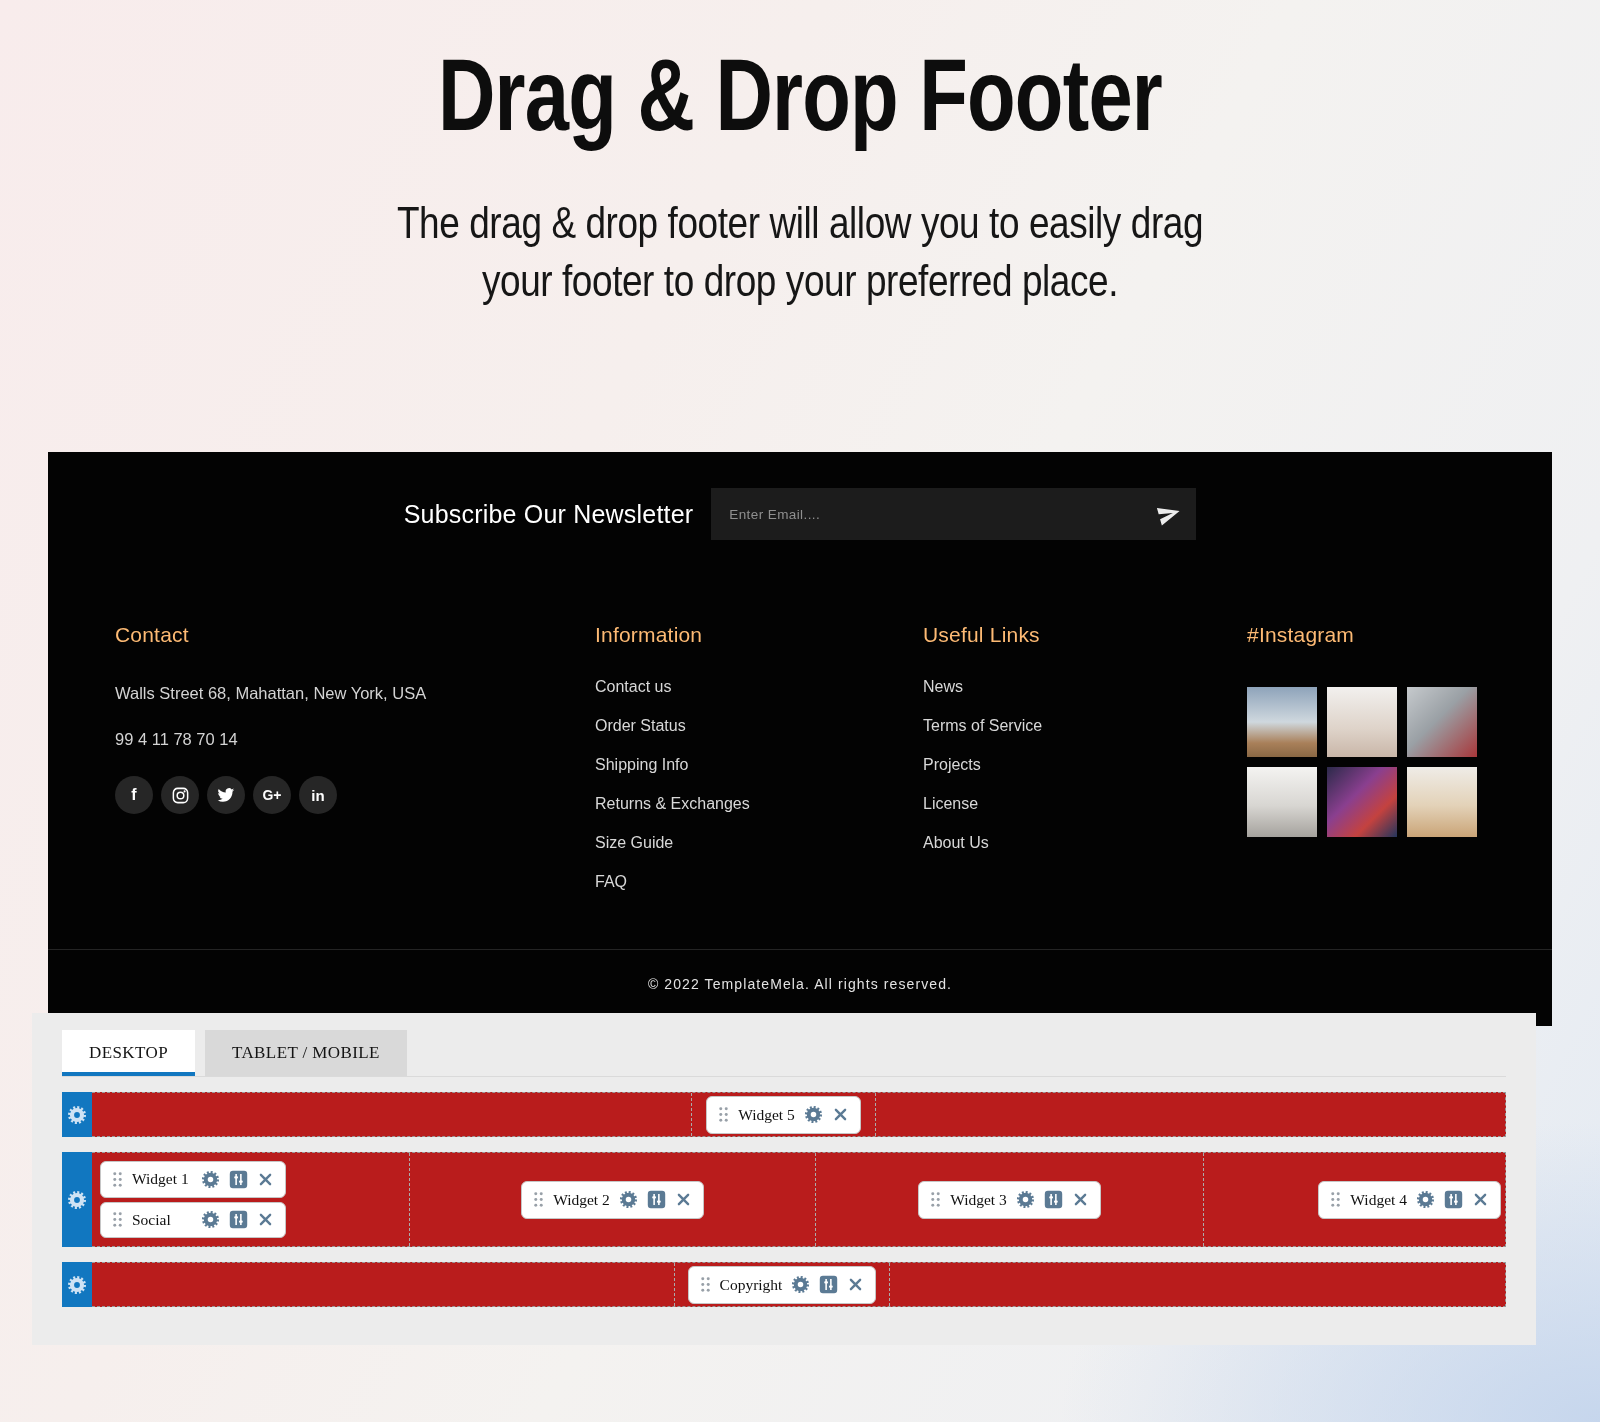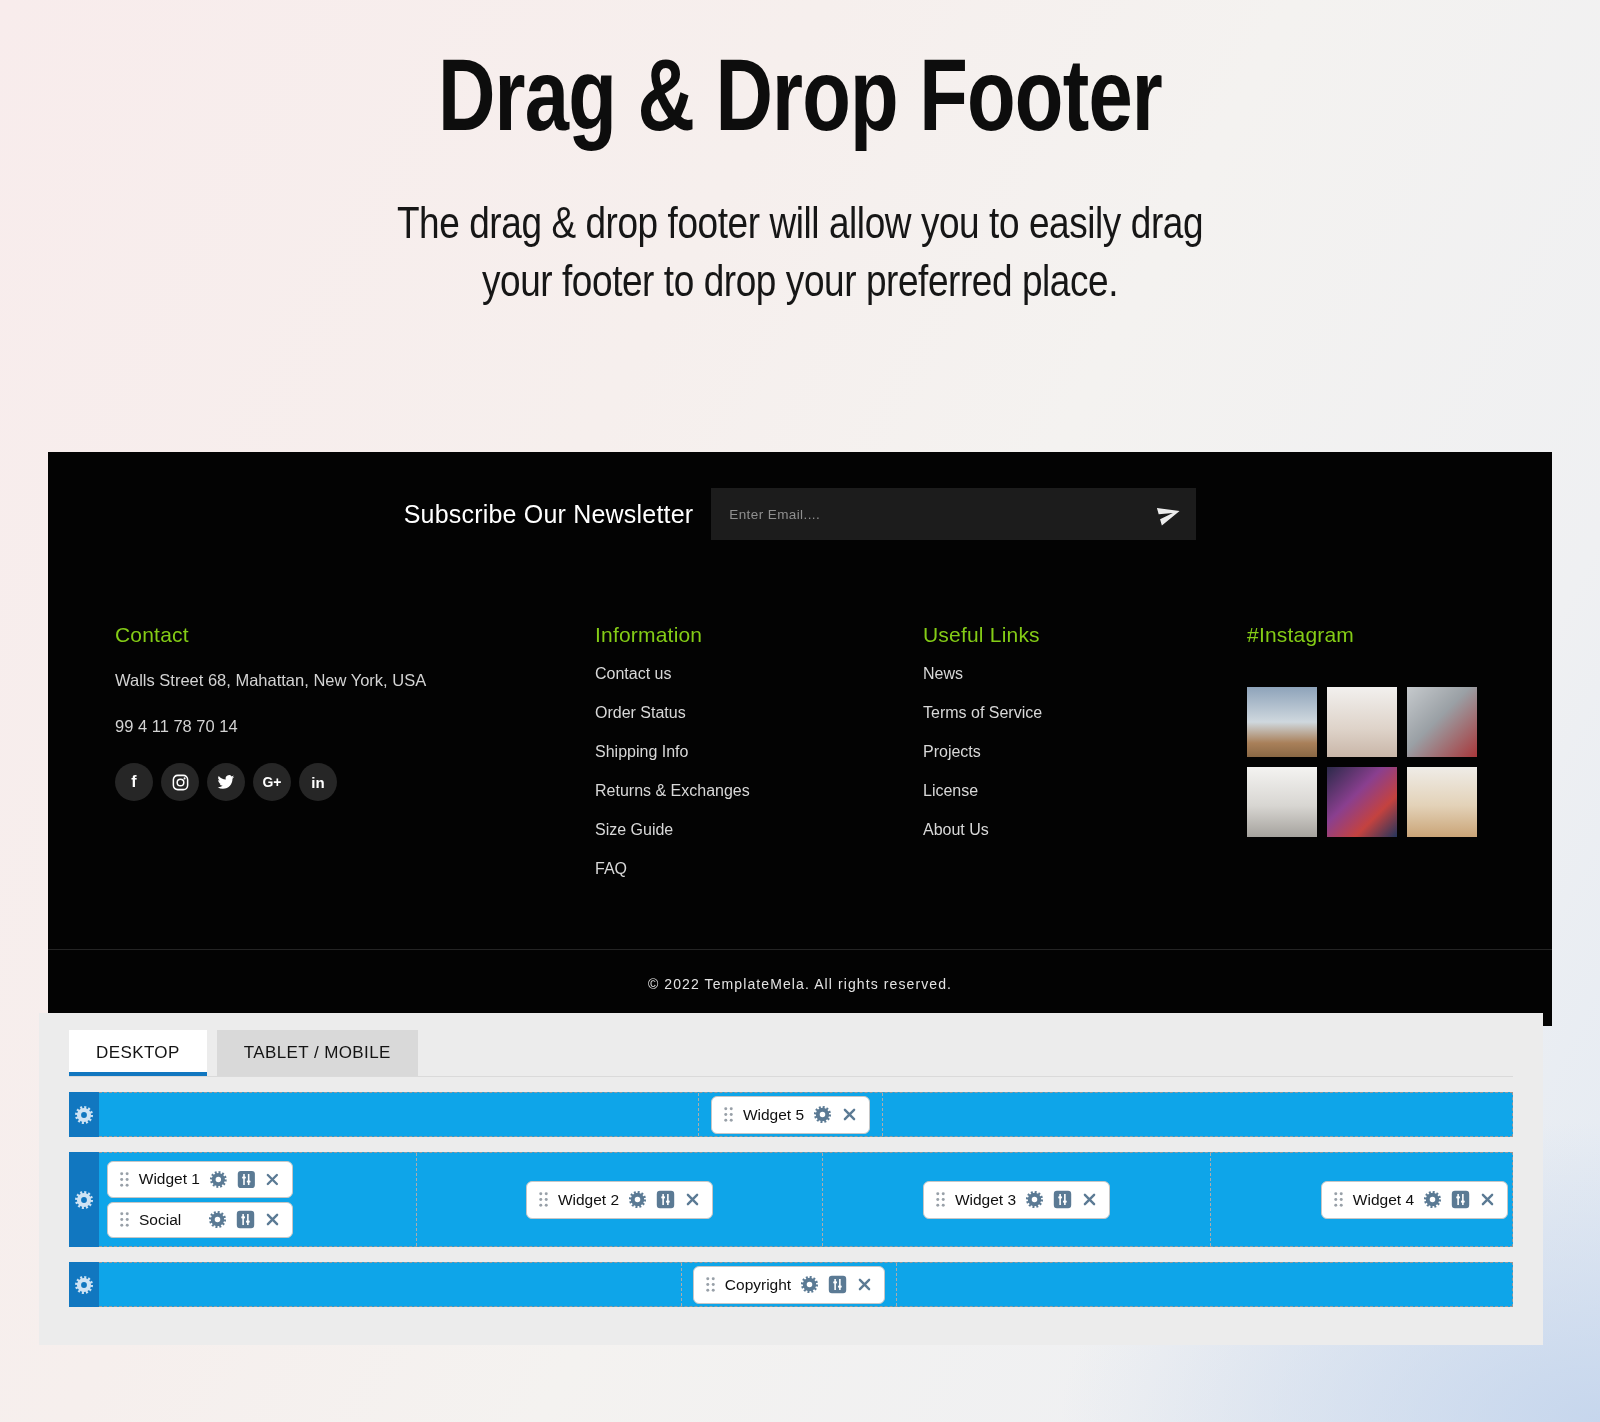--- a/index.html
+++ b/index.html
@@ -35,21 +35,21 @@
   .email-wrap input {
     width:100%; height:100%; background:transparent; border:none; outline:none;
     color:#cfcfcf; font-size:13.5px; letter-spacing:.4px; padding:0 52px 0 18px;
     font-family:"Liberation Sans","DejaVu Sans",sans-serif;
   }
   .email-wrap input::placeholder { color:#8f8f8f; }
   .send-btn { position:absolute; right:14px; top:50%; transform:translateY(-50%); width:26px; height:26px;
     background:none; border:none; cursor:pointer; display:flex; align-items:center; justify-content:center; }
 
   .fcols { display:flex; padding:53px 0 0 67px; height:379px; }
-  .fcol h3 { color:#84cc16; font-size:21px; font-weight:500; letter-spacing:.2px; margin-bottom:18px; }
+  .fcol h3 { color:#fdba74; font-size:21px; font-weight:500; letter-spacing:.2px; margin-bottom:31px; }
   .fcol.c1 { width:480px; }
   .fcol.c2 { width:328px; }
   .fcol.c3 { width:324px; }
   .fcol.c4 { width:240px; }
   .c1 p { color:#d3d3d3; font-size:16.5px; line-height:30px; }
   .c1 .phone { margin-top:16px; }
   .social { list-style:none; display:flex; gap:8px; margin-top:22px; }
   .social li {
     width:38px; height:38px; border-radius:50%; background:#262626; cursor:pointer;
     display:flex; align-items:center; justify-content:center; color:#fff;
@@ -58,31 +58,31 @@
   .flinks { list-style:none; }
   .flinks li { margin-bottom:21px; }
   .flinks a { color:#d8d8d8; font-size:16px; text-decoration:none; cursor:pointer; }
   .insta-grid { display:grid; grid-template-columns:repeat(3,70px); gap:10px; margin-top:40px; }
   .insta-grid .thumb { width:70px; height:70px; cursor:pointer; }
 
   .copy-bar { border-top:1px solid #242424; text-align:center; padding:25px 0 33px; }
   .copy-bar span { color:#e3e3e3; font-size:14px; letter-spacing:1.1px; }
 
   
-  .builder { position:absolute; left:39px; top:1013px; width:1504px; height:332px;
-    background:#ececec; padding:0 30px 23px; }
+  .builder { position:absolute; left:32px; top:1013px; width:1504px; height:332px;
+    background:#ececec; padding:0 30px 23px;font-family:Liberation Serif, serif; }
   .tabbar { padding-top:17px; border-bottom:1px solid #dadada; display:flex; }
   .tab { height:46px; display:flex; align-items:center; padding:0 27px; font-size:17px;
     font-weight:500; letter-spacing:.4px; color:#141414; cursor:pointer; white-space:nowrap; }
   .tab.active { background:#fff; box-shadow:inset 0 -4px 0 #1177c0; }
   .tab.inactive { background:#d9d9d9; margin-left:10px; }
 
   .brow { display:flex; margin-top:15px; }
   .brow .strip { width:30px; background:#1177c0; display:flex; align-items:center; justify-content:center; cursor:pointer; }
-  .brow .cells { display:flex; flex:1; background:#0ea5e9; border:1px dashed #999; border-left:none; }
+  .brow .cells { display:flex; flex:1; background:#b91c1c; border:1px dashed #999; border-left:none; }
   .brow.h45 .cells { height:45px; }
   .brow.h95 .cells { height:95px; }
   .cell { display:flex; align-items:center; justify-content:center; border-right:1px dashed #ababab; }
   .cell:last-child { border-right:none; }
   .r1a { width:600px; } .r1b { width:184px; } .r1c { flex:1; }
   .r2a { width:318px; flex-direction:column; align-items:flex-start; gap:4px; padding:8px; }
   .r2b { width:406px; } .r2c { width:388px; } .r2d { flex:1; justify-content:flex-end; padding-right:4px; }
   .r3a { width:583px; } .r3b { width:215px; } .r3c { flex:1; }
 
   .chip { display:inline-flex; align-items:center; gap:9px; height:38px; padding:0 11px;

